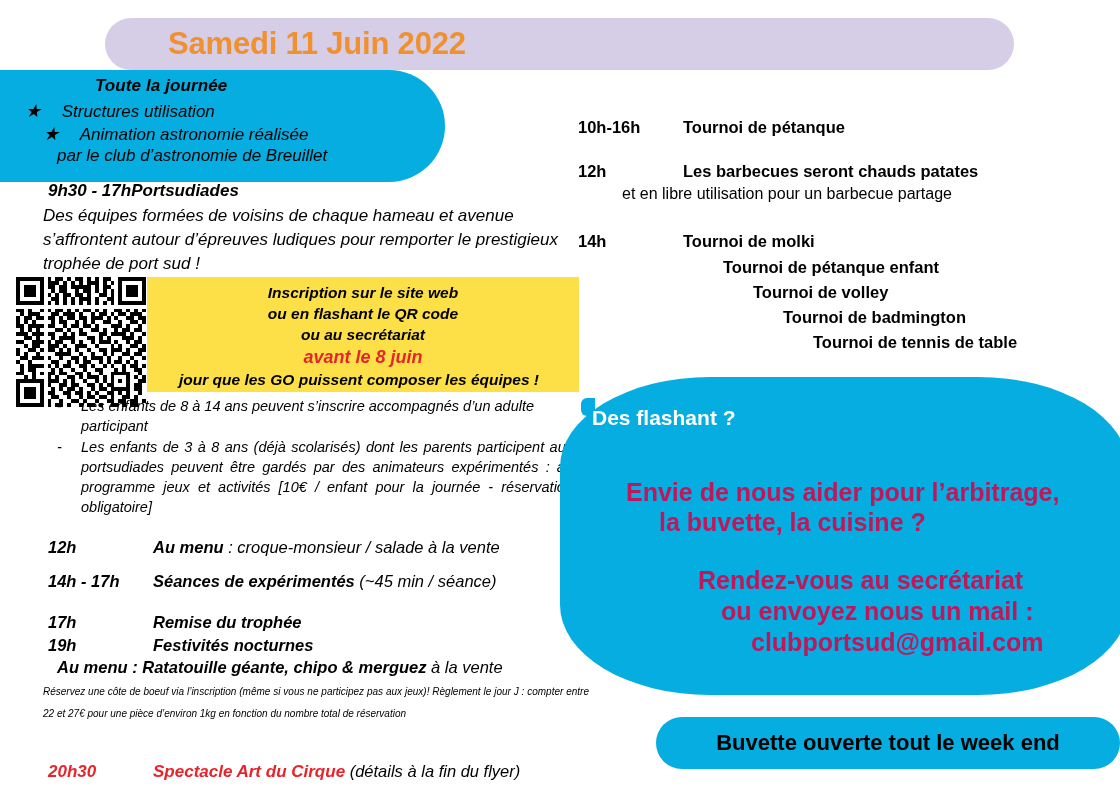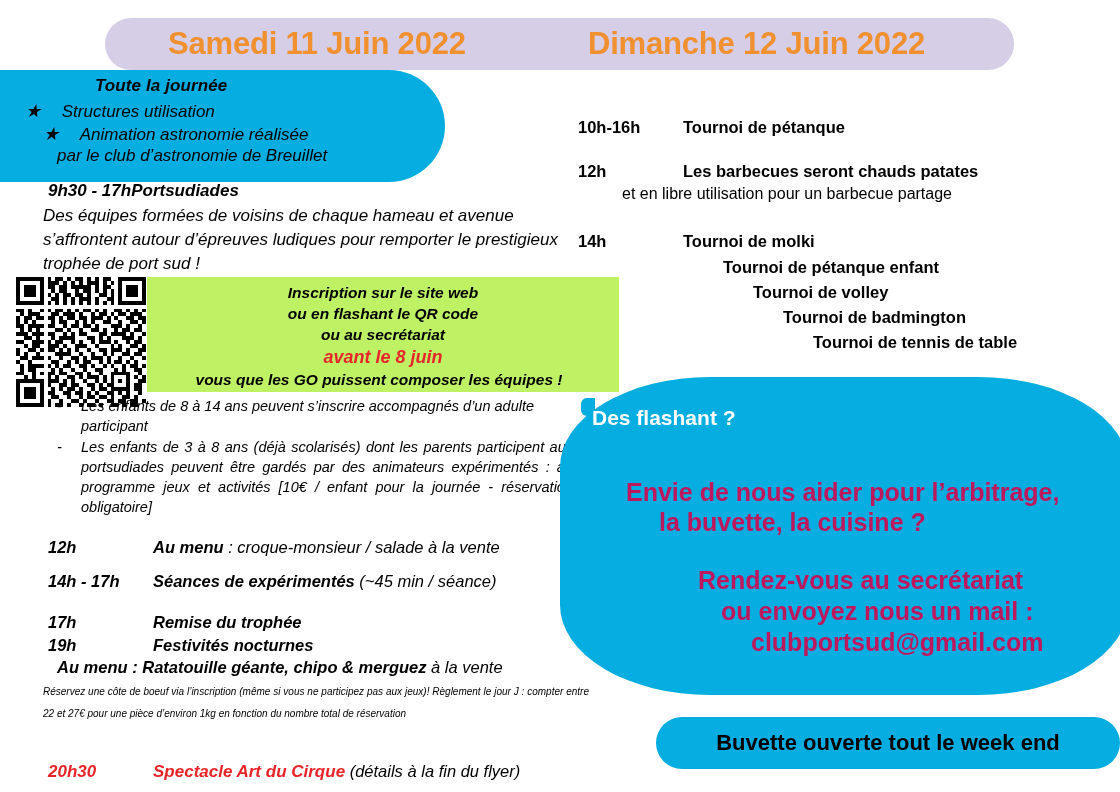--- a/index.html
+++ b/index.html
@@ -100,22 +100,22 @@
   .qr-wrap {
     position: absolute;
     left: 0px; top: 277px;
     width: 132px; height: 130px;
   }
   .qr-wrap svg { display: block; width: 132px; height: 130px; }
 
   .inscr-box {
     position: absolute;
     left: 132px; top: 277px;
-    width: 472px; height: 115px;
-    background: #bef264;
+    width: 432px; height: 115px;
+    background: #fde047;
   }
   .inscr-line {
     position: absolute;
     width: 100%;
     text-align: center;
     font-size: 15.5px;
     font-weight: bold;
     white-space: nowrap;
   }
   .inscr-line.l1 { top: 7px; }
@@ -281,21 +281,20 @@
     white-space: nowrap;
   }
 </style>
 </head>
 <body>
 
 <div class="flyer">
 
   <div class="hdr-lavender"></div>
   <div class="hdr-title sat">Samedi 11 Juin 2022</div>
-  <div class="hdr-title sun">Dimanche 12 Juin 2022</div>
 
   <div class="left-col">
 
     <div class="allday-blob"></div>
     <div class="allday-inner">
       <div class="allday-title">Toute la journée</div>
       <div class="allday-row r1">
         <span class="star">★</span>
         <span class="txt">Structures utilisation</span>
       </div>
@@ -645,21 +644,21 @@
             <rect x="29" y="32" width="2" height="1"></rect>
         </g>
       </svg>
     </div>
 
     <div class="inscr-box">
       <div class="inscr-line l1">Inscription sur le site web</div>
       <div class="inscr-line l2">ou en flashant le QR code</div>
       <div class="inscr-line l3">ou au secrétariat</div>
       <div class="inscr-line l4">avant le 8 juin</div>
-      <div class="inscr-line l5">vous que les GO puissent composer les équipes !</div>
+      <div class="inscr-line l5">jour que les GO puissent composer les équipes !</div>
     </div>
 
     <div class="sliver"></div>
 
     <div class="dash-list">
       <div class="dash-item">
         <span class="dash">-</span>
         <span>Les enfants de 8 à 14 ans peuvent s’inscrire accompagnés d’un adulte participant</span>
       </div>
       <div class="dash-item just">

